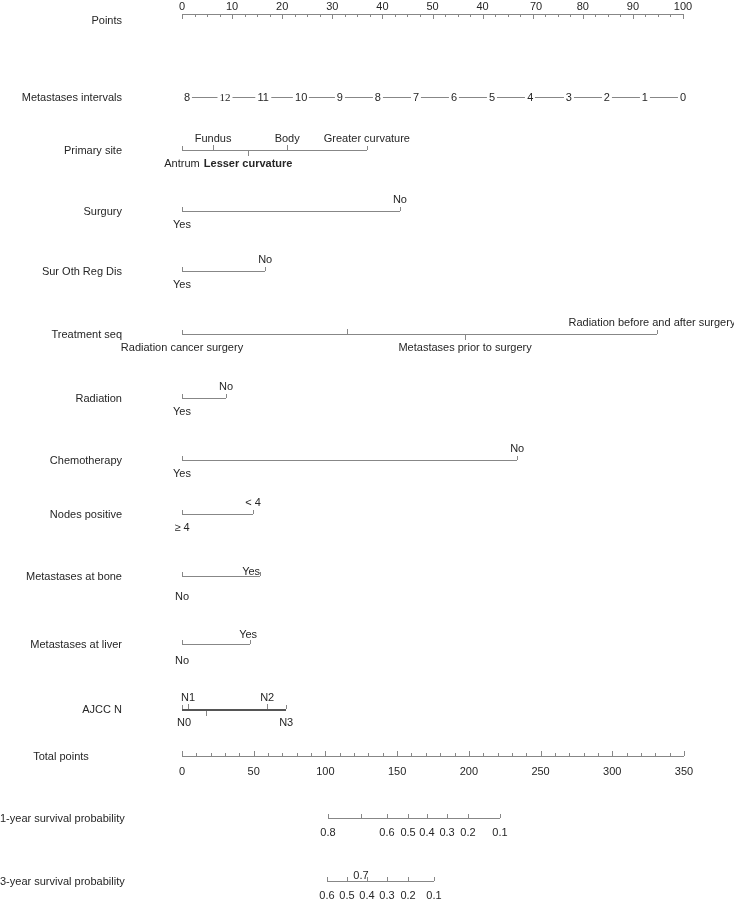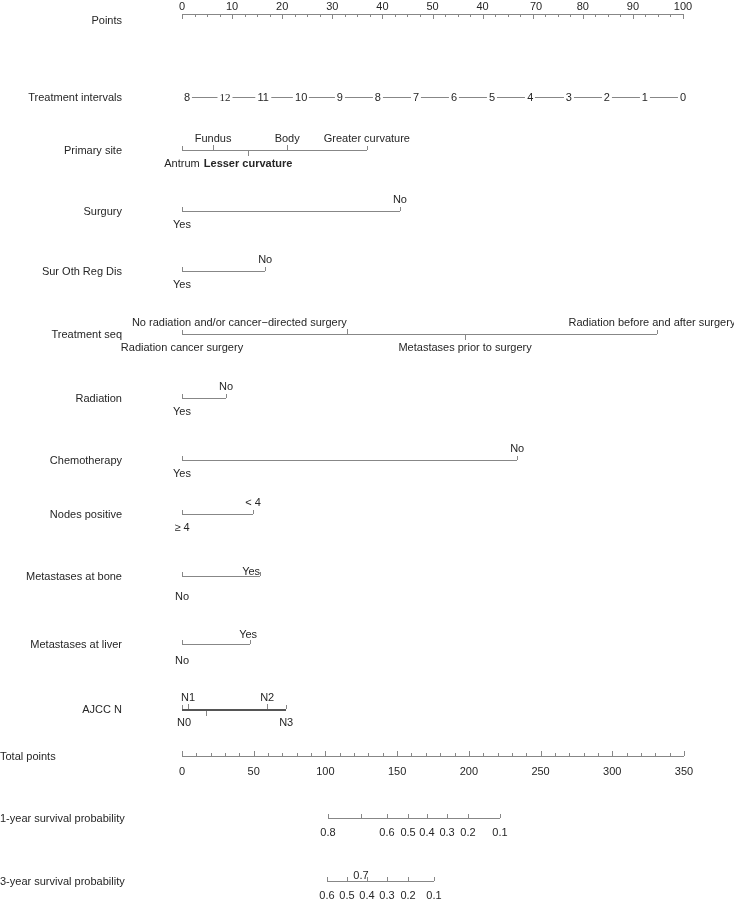--- a/index.html
+++ b/index.html
@@ -60,21 +60,21 @@
     <div class="abs" style="left: 595.325px; top: 14px; width: 1px; height: 3px; background: rgb(135, 135, 135);"></div>
     <div class="abs" style="left: 607.85px; top: 14px; width: 1px; height: 3px; background: rgb(135, 135, 135);"></div>
     <div class="abs" style="left: 620.375px; top: 14px; width: 1px; height: 3px; background: rgb(135, 135, 135);"></div>
     <div class="abs" style="left: 632.9px; top: 14px; width: 1px; height: 5px; background: rgb(135, 135, 135);"></div>
     <div class="abs lbl" style="top: -1px; left: 632.9px; transform: translateX(-50%);">90</div>
     <div class="abs" style="left: 645.425px; top: 14px; width: 1px; height: 3px; background: rgb(135, 135, 135);"></div>
     <div class="abs" style="left: 657.95px; top: 14px; width: 1px; height: 3px; background: rgb(135, 135, 135);"></div>
     <div class="abs" style="left: 670.475px; top: 14px; width: 1px; height: 3px; background: rgb(135, 135, 135);"></div>
     <div class="abs" style="left: 683px; top: 14px; width: 1px; height: 5px; background: rgb(135, 135, 135);"></div>
     <div class="abs lbl" style="top: -1px; left: 683px; transform: translateX(-50%);">100</div>
-    <div class="abs lbl" style="left: 0px; top: 90px; width: 122px; text-align: right;">Treatment intervals</div>
+    <div class="abs lbl" style="left: 0px; top: 90px; width: 122px; text-align: right;">Metastases intervals</div>
     <div class="abs" style="left: 187.01px; top: 97px; width: 495.99px; height: 1px; background: rgb(135, 135, 135);"></div>
     <div class="abs lbl numlbl" style="top: 90px; left: 187.01px; transform: translateX(-50%);">8</div>
     <div class="abs lbl numlbl" style="top: 90px; left: 225.086px; transform: translateX(-50%); font-family: Liberation Serif, serif;">12</div>
     <div class="abs lbl numlbl" style="top: 90px; left: 263.162px; transform: translateX(-50%);">11</div>
     <div class="abs lbl numlbl" style="top: 90px; left: 301.238px; transform: translateX(-50%);">10</div>
     <div class="abs lbl numlbl" style="top: 90px; left: 339.815px; transform: translateX(-50%);">9</div>
     <div class="abs lbl numlbl" style="top: 90px; left: 377.891px; transform: translateX(-50%);">8</div>
     <div class="abs lbl numlbl" style="top: 90px; left: 415.967px; transform: translateX(-50%);">7</div>
     <div class="abs lbl numlbl" style="top: 90px; left: 454.043px; transform: translateX(-50%);">6</div>
     <div class="abs lbl numlbl" style="top: 90px; left: 492.119px; transform: translateX(-50%);">5</div>
@@ -106,21 +106,20 @@
     <div class="abs" style="left: 182px; top: 267px; width: 1px; height: 4px; background: rgb(135, 135, 135);"></div>
     <div class="abs" style="left: 265.166px; top: 267px; width: 1px; height: 4px; background: rgb(135, 135, 135);"></div>
     <div class="abs lbl" style="top: 277px; left: 182px; transform: translateX(-50%);">Yes</div>
     <div class="abs lbl" style="top: 252px; left: 265.166px; transform: translateX(-50%);">No</div>
     <div class="abs lbl" style="left: 0px; top: 327px; width: 122px; text-align: right;">Treatment seq</div>
     <div class="abs" style="left: 182px; top: 334px; width: 474.948px; height: 1px; background: rgb(135, 135, 135);"></div>
     <div class="abs" style="left: 182px; top: 330px; width: 1px; height: 4px; background: rgb(135, 135, 135);"></div>
     <div class="abs" style="left: 656.948px; top: 330px; width: 1px; height: 4px; background: rgb(135, 135, 135);"></div>
     <div class="abs lbl" style="top: 340px; left: 182px; transform: translateX(-50%);">Radiation cancer surgery</div>
     <div class="abs" style="left: 346.829px; top: 329px; width: 1px; height: 5px; background: rgb(135, 135, 135);"></div>
-    <div class="abs lbl" style="top: 315px; left: 346.829px; transform: translateX(-100%);">No radiation and/or cancer−directed surgery</div>
     <div class="abs" style="left: 465.065px; top: 335px; width: 1px; height: 5px; background: rgb(135, 135, 135);"></div>
     <div class="abs lbl" style="top: 340px; left: 465.065px; transform: translateX(-50%);">Metastases prior to surgery</div>
     <div class="abs lbl" style="top: 315px; left: 651.938px; transform: translateX(-50%);">Radiation before and after surgery</div>
     <div class="abs lbl" style="left: 0px; top: 391px; width: 122px; text-align: right;">Radiation</div>
     <div class="abs" style="left: 182px; top: 398px; width: 44.088px; height: 1px; background: rgb(135, 135, 135);"></div>
     <div class="abs" style="left: 182px; top: 394px; width: 1px; height: 4px; background: rgb(135, 135, 135);"></div>
     <div class="abs" style="left: 226.088px; top: 394px; width: 1px; height: 4px; background: rgb(135, 135, 135);"></div>
     <div class="abs lbl" style="top: 404px; left: 182px; transform: translateX(-50%);">Yes</div>
     <div class="abs lbl" style="top: 379px; left: 226.088px; transform: translateX(-50%);">No</div>
     <div class="abs lbl" style="left: 0px; top: 453px; width: 122px; text-align: right;">Chemotherapy</div>
@@ -151,21 +150,21 @@
     <div class="abs" style="left: 182px; top: 709px; width: 104.208px; height: 2px; background: rgb(85, 85, 85);"></div>
     <div class="abs" style="left: 182px; top: 705px; width: 1px; height: 4px; background: rgb(135, 135, 135);"></div>
     <div class="abs" style="left: 286.208px; top: 705px; width: 1px; height: 4px; background: rgb(135, 135, 135);"></div>
     <div class="abs" style="left: 206.048px; top: 711px; width: 1px; height: 5px; background: rgb(135, 135, 135);"></div>
     <div class="abs lbl" style="top: 715px; left: 184.004px; transform: translateX(-50%);">N0</div>
     <div class="abs" style="left: 188.012px; top: 704px; width: 1px; height: 5px; background: rgb(135, 135, 135);"></div>
     <div class="abs lbl" style="top: 690px; left: 188.012px; transform: translateX(-50%);">N1</div>
     <div class="abs" style="left: 267.17px; top: 704px; width: 1px; height: 5px; background: rgb(135, 135, 135);"></div>
     <div class="abs lbl" style="top: 690px; left: 267.17px; transform: translateX(-50%);">N2</div>
     <div class="abs lbl" style="top: 715px; left: 286.208px; transform: translateX(-50%);">N3</div>
-    <div class="abs lbl" style="left: 0px; top: 749px; width: 122px; text-align: left;">Total points</div>
+    <div class="abs lbl" style="left: 0px; top: 749px; width: 122px; text-align: center;">Total points</div>
     <div class="abs" style="left: 182px; top: 756px; width: 502px; height: 1px; background: rgb(135, 135, 135);"></div>
     <div class="abs" style="left: 182px; top: 751px; width: 1px; height: 5px; background: rgb(135, 135, 135);"></div>
     <div class="abs lbl" style="top: 764px; left: 182px; transform: translateX(-50%);">0</div>
     <div class="abs" style="left: 196.343px; top: 753px; width: 1px; height: 3px; background: rgb(135, 135, 135);"></div>
     <div class="abs" style="left: 210.686px; top: 753px; width: 1px; height: 3px; background: rgb(135, 135, 135);"></div>
     <div class="abs" style="left: 225.029px; top: 753px; width: 1px; height: 3px; background: rgb(135, 135, 135);"></div>
     <div class="abs" style="left: 239.371px; top: 753px; width: 1px; height: 3px; background: rgb(135, 135, 135);"></div>
     <div class="abs" style="left: 253.714px; top: 751px; width: 1px; height: 5px; background: rgb(135, 135, 135);"></div>
     <div class="abs lbl" style="top: 764px; left: 253.714px; transform: translateX(-50%);">50</div>
     <div class="abs" style="left: 268.057px; top: 753px; width: 1px; height: 3px; background: rgb(135, 135, 135);"></div>

